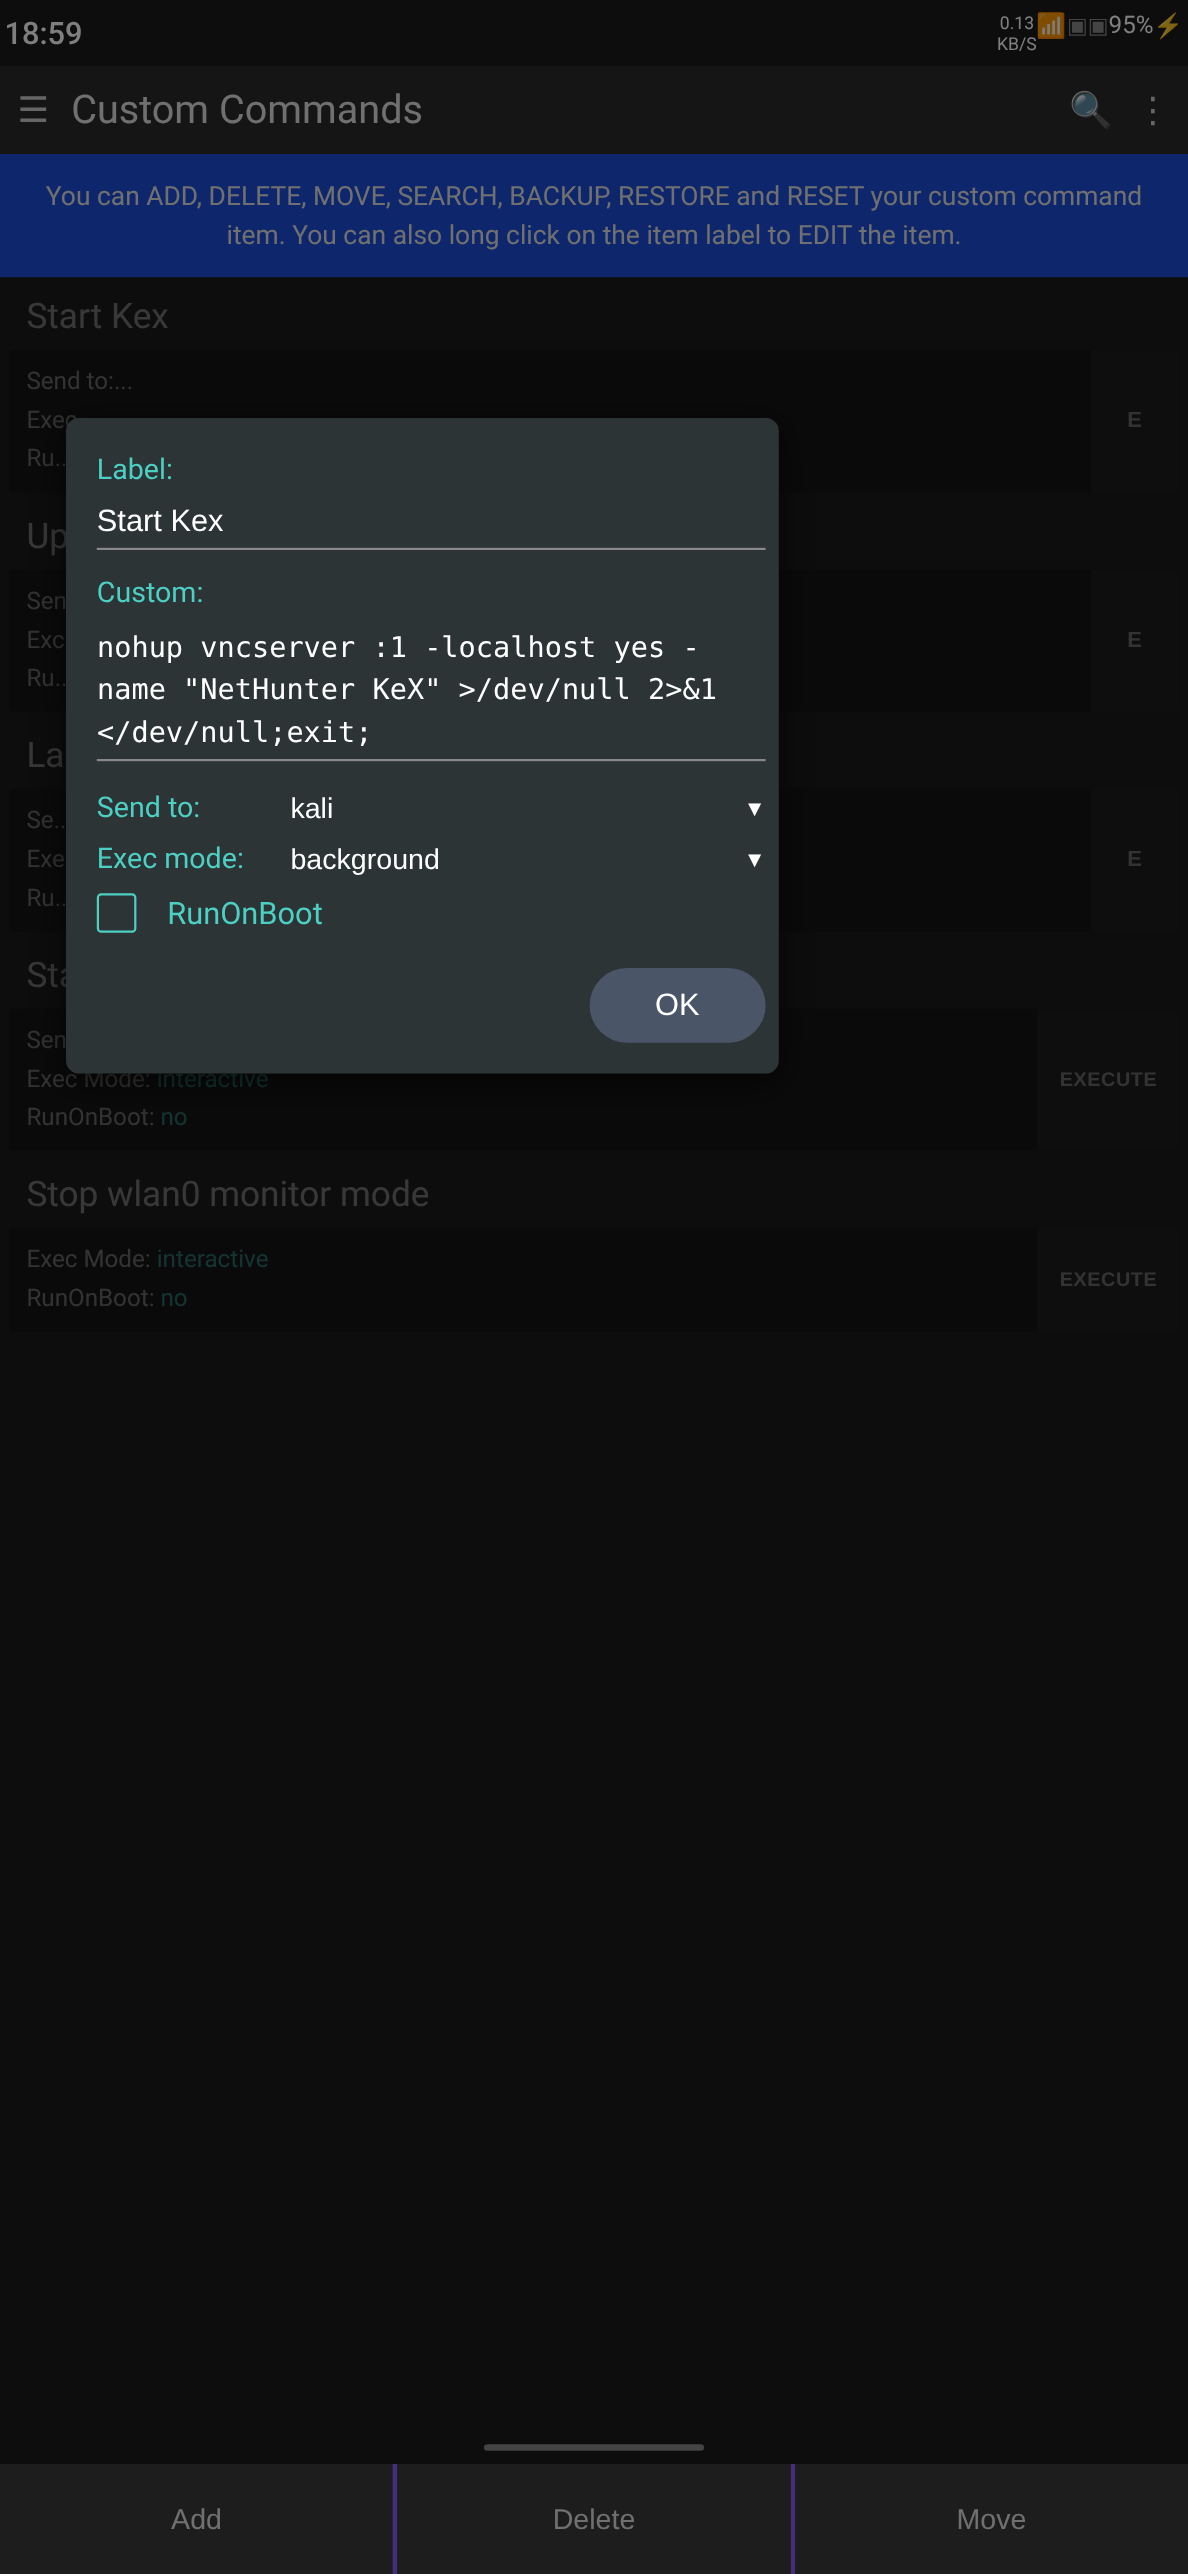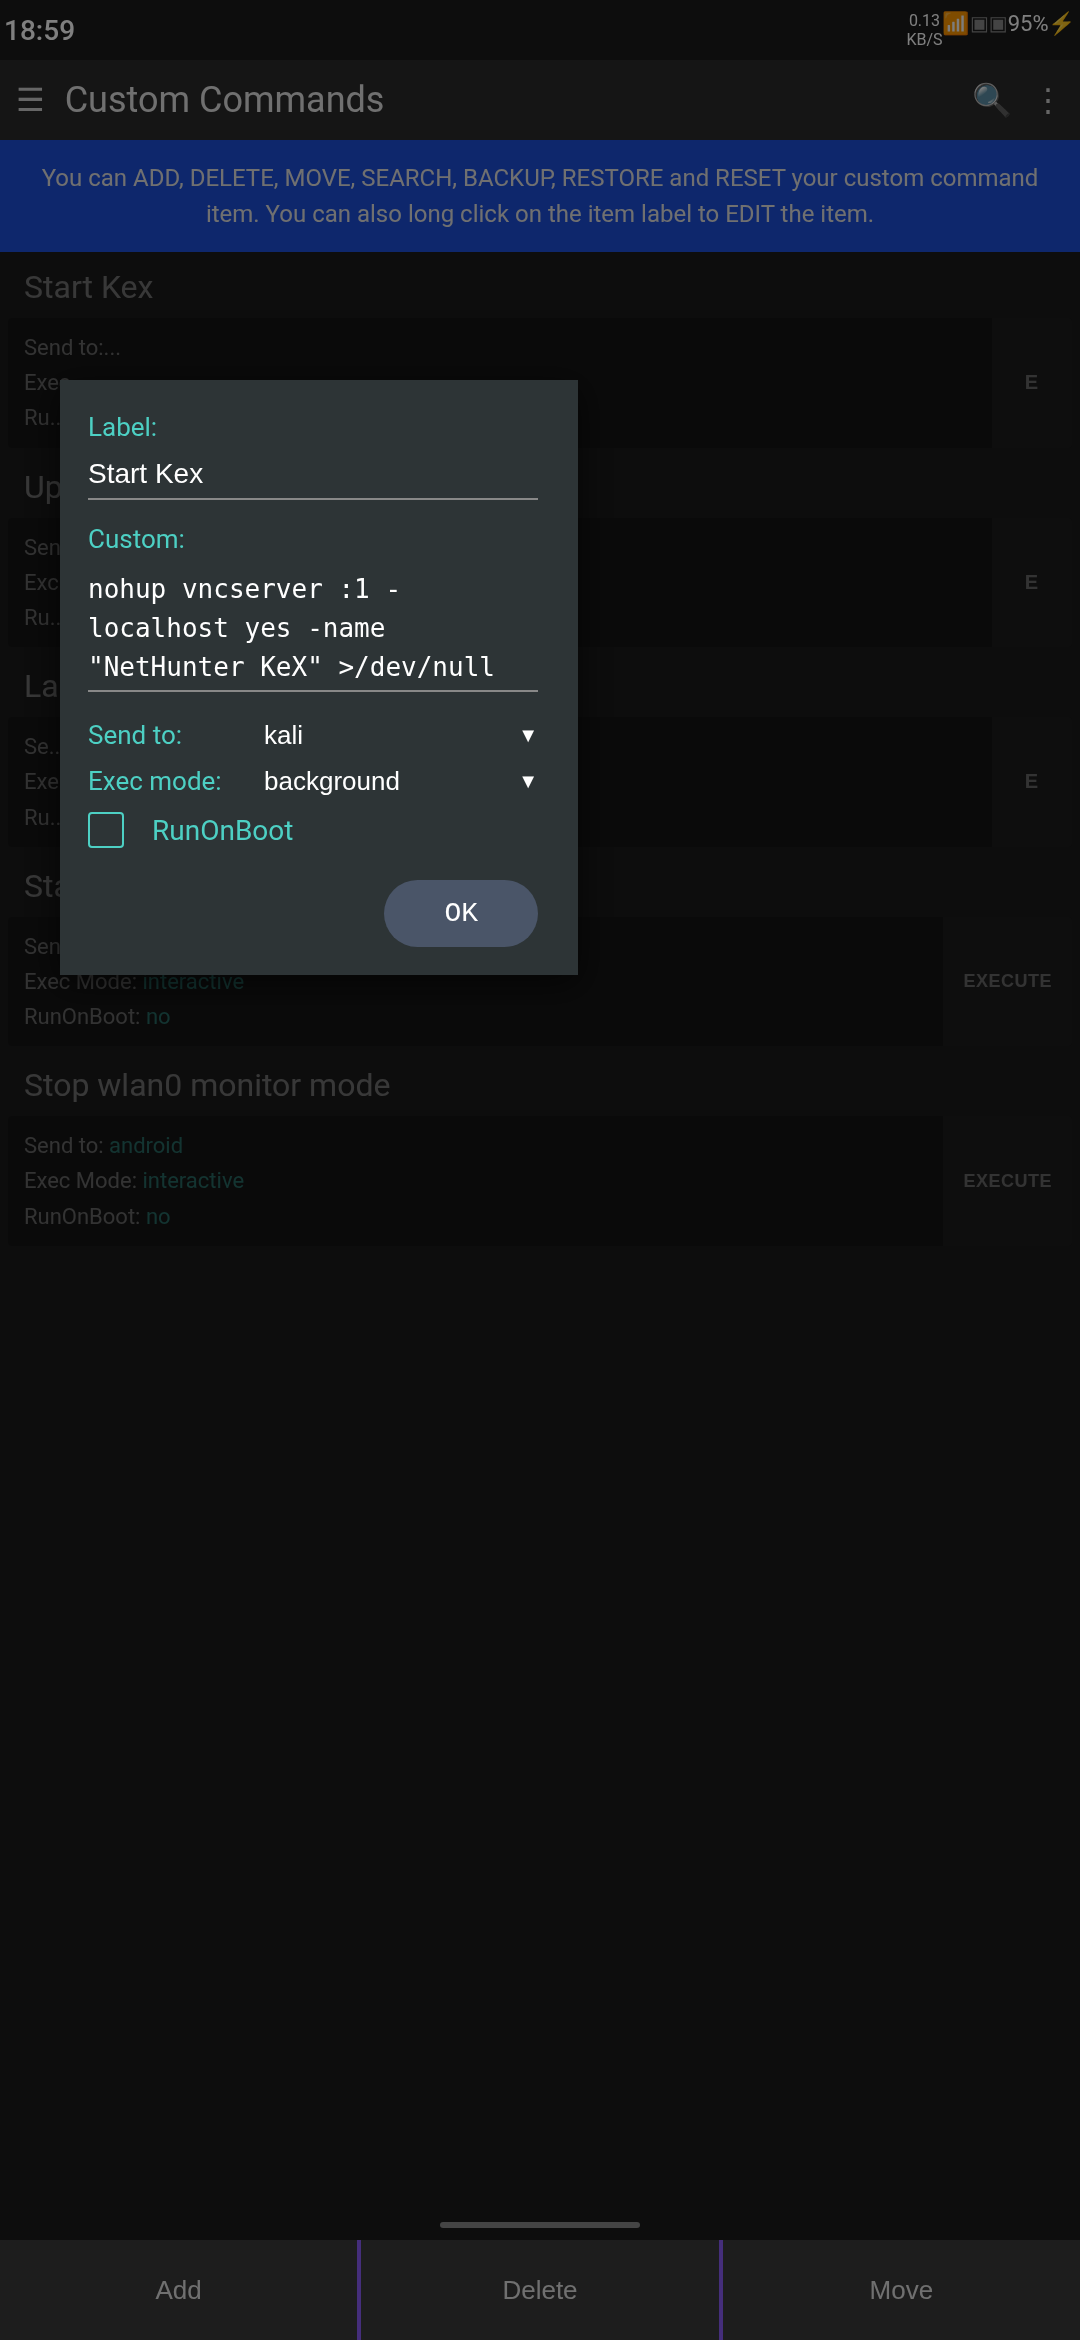--- a/index.html
+++ b/index.html
@@ -196,23 +196,23 @@
       z-index: 100;
       display: flex;
       align-items: flex-start;
       justify-content: flex-start;
       padding-top: 380px;
       padding-left: 60px;
     }
 
     .dialog {
       background: #2d3436;
-      border-radius: 0;
-      padding: 32px 40px 28px 28px;
-      width: 518px;
+      border-radius: 12px;
+      padding: 32px 12px 28px 28px;
+      width: 648px;
       box-shadow: 0 8px 32px rgba(0,0,0,0.6);
     }
 
     .dialog-field-label {
       font-size: 26px;
       color: #4dd0c4;
       margin-bottom: 8px;
     }
 
     .dialog-input {
@@ -309,21 +309,20 @@
 
     .dialog-ok-btn {
       background: #4a5568;
       color: #fff;
       border: none;
       border-radius: 40px;
       padding: 18px 60px;
       font-size: 28px;
       font-weight: 500;
       cursor: pointer;
-      font-family: Liberation Mono, monospace;
     }
 
     .kbps-text {
       font-size: 16px;
       color: #fff;
       text-align: center;
       line-height: 1.2;
     }
   </style>
 </head>
@@ -395,23 +394,20 @@
         RunOnBoot: <span class="command-value">no</span>
       </div>
     </div>
     <button class="command-execute-btn" style="font-size:18px;letter-spacing:0.5px;">EXECUTE</button>
   </div>
 
   <div class="section-header">Stop wlan0 monitor mode</div>
   <div class="command-item">
     <div class="command-details">
       <div class="command-field">
-        Send to: <span class="command-value">android</span>
-      </div>
-      <div class="command-field">
         Exec Mode: <span class="command-value">interactive</span>
       </div>
       <div class="command-field">
         RunOnBoot: <span class="command-value">no</span>
       </div>
     </div>
     <button class="command-execute-btn" style="font-size:18px;letter-spacing:0.5px;">EXECUTE</button>
   </div>
 
 </div>

